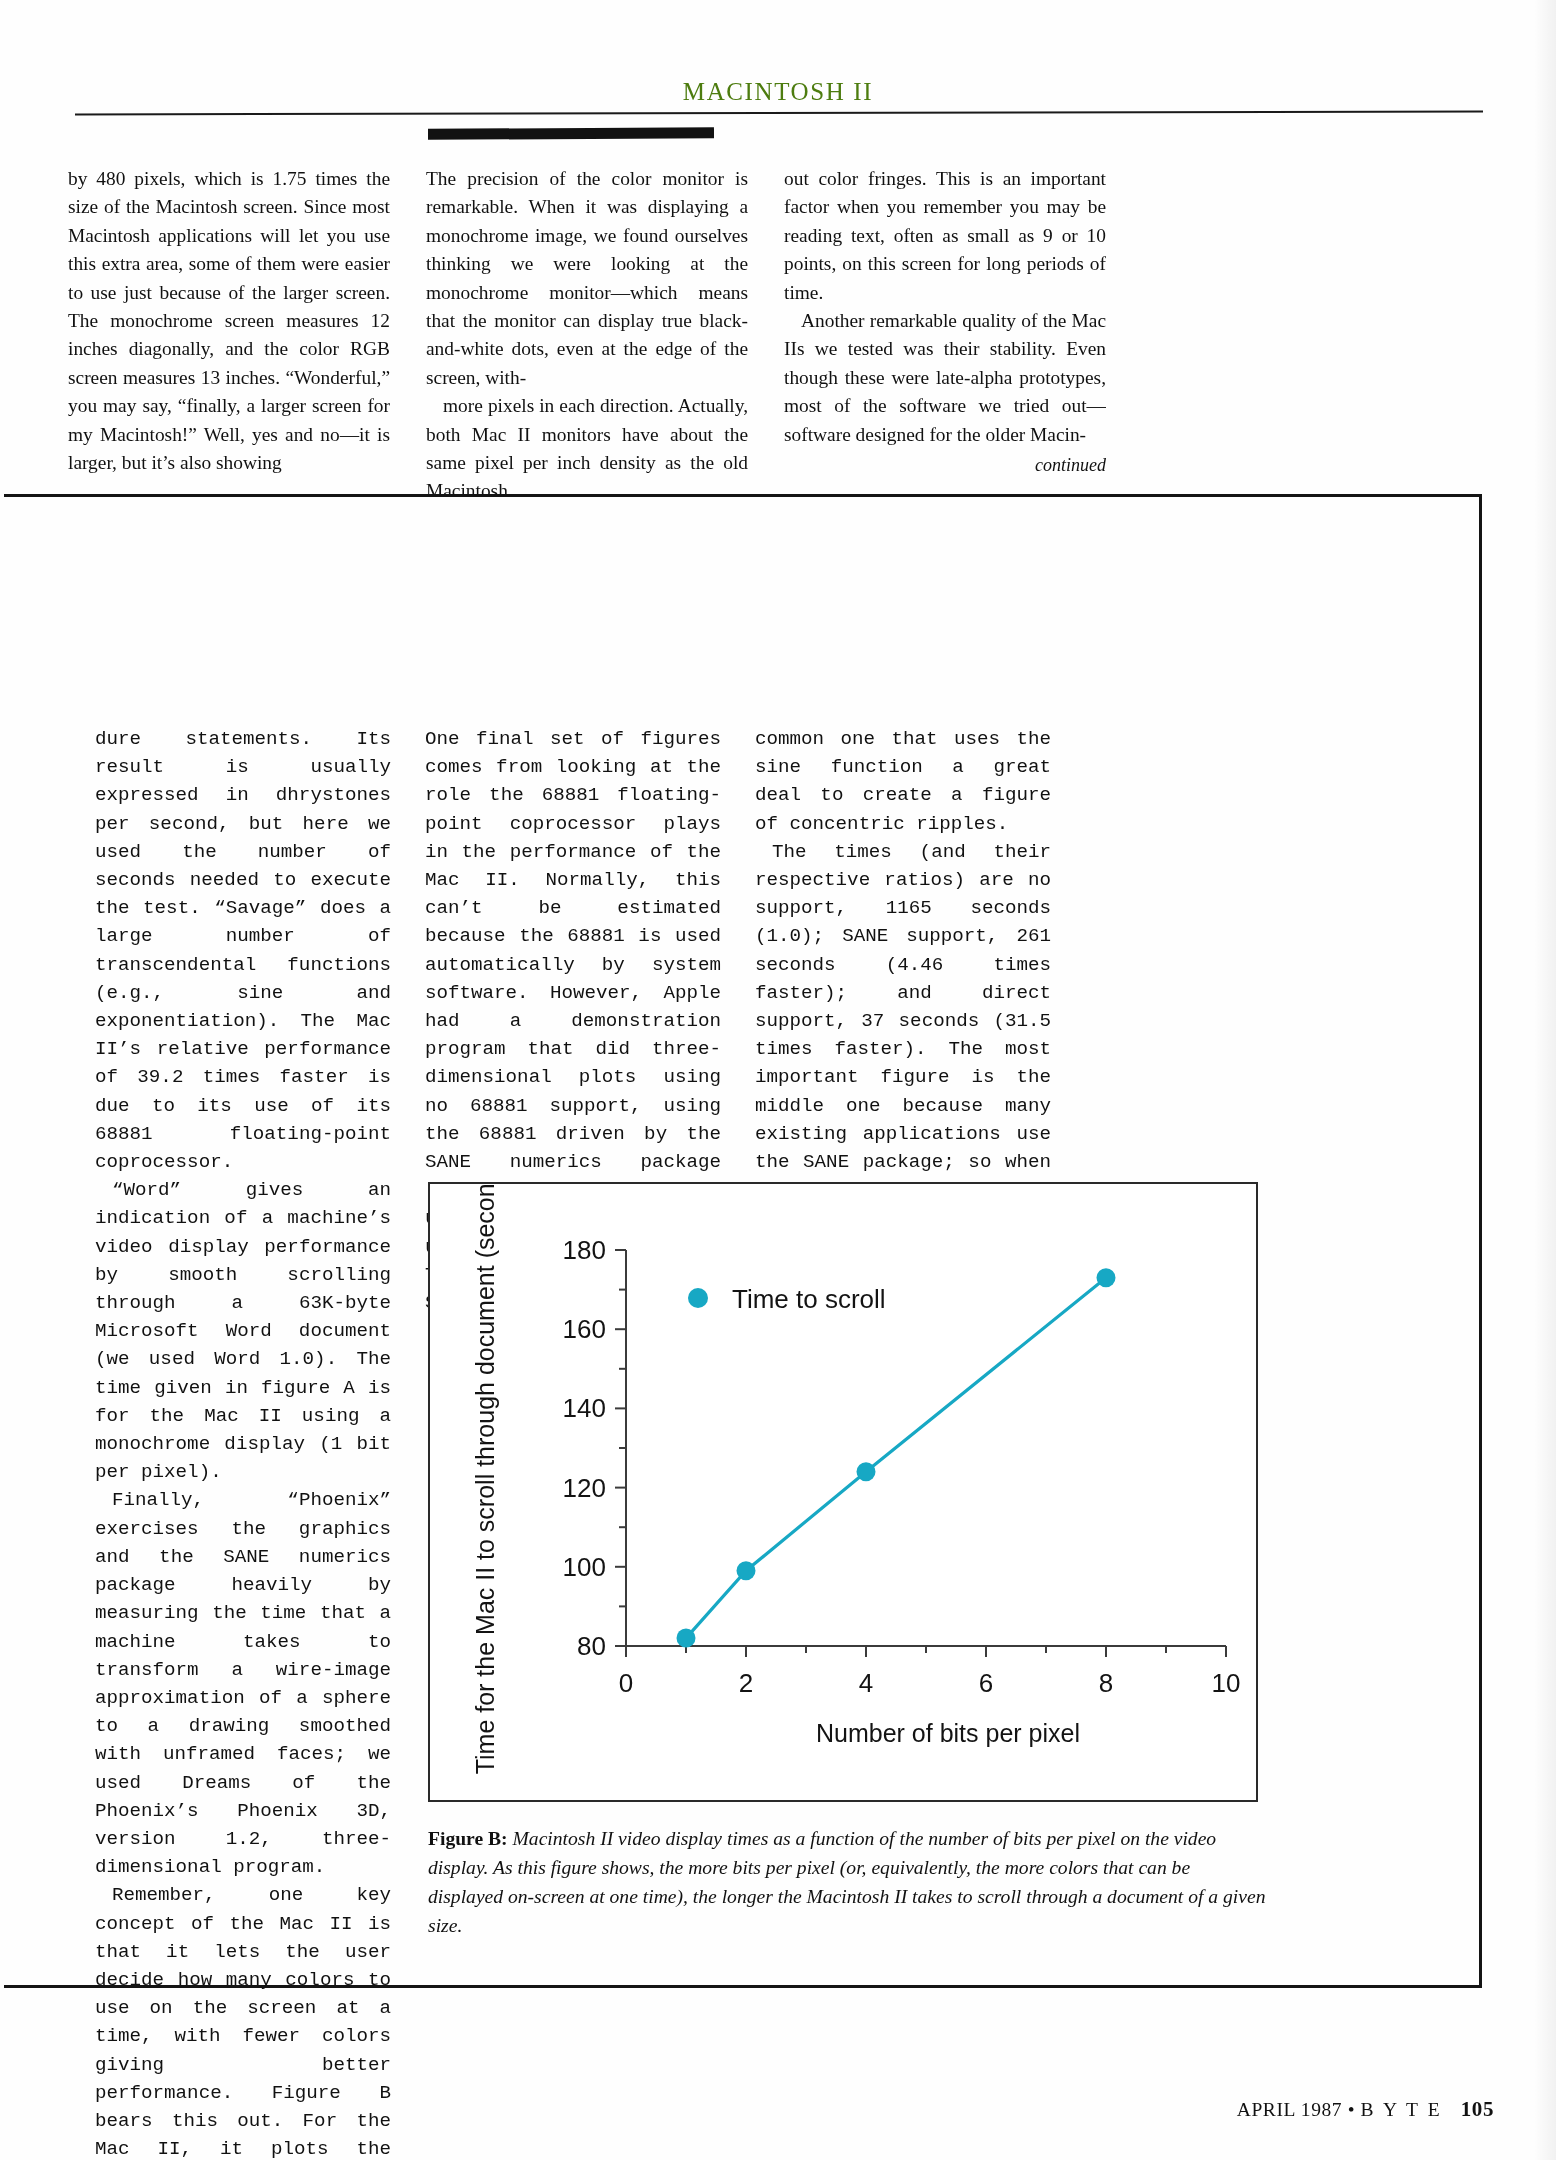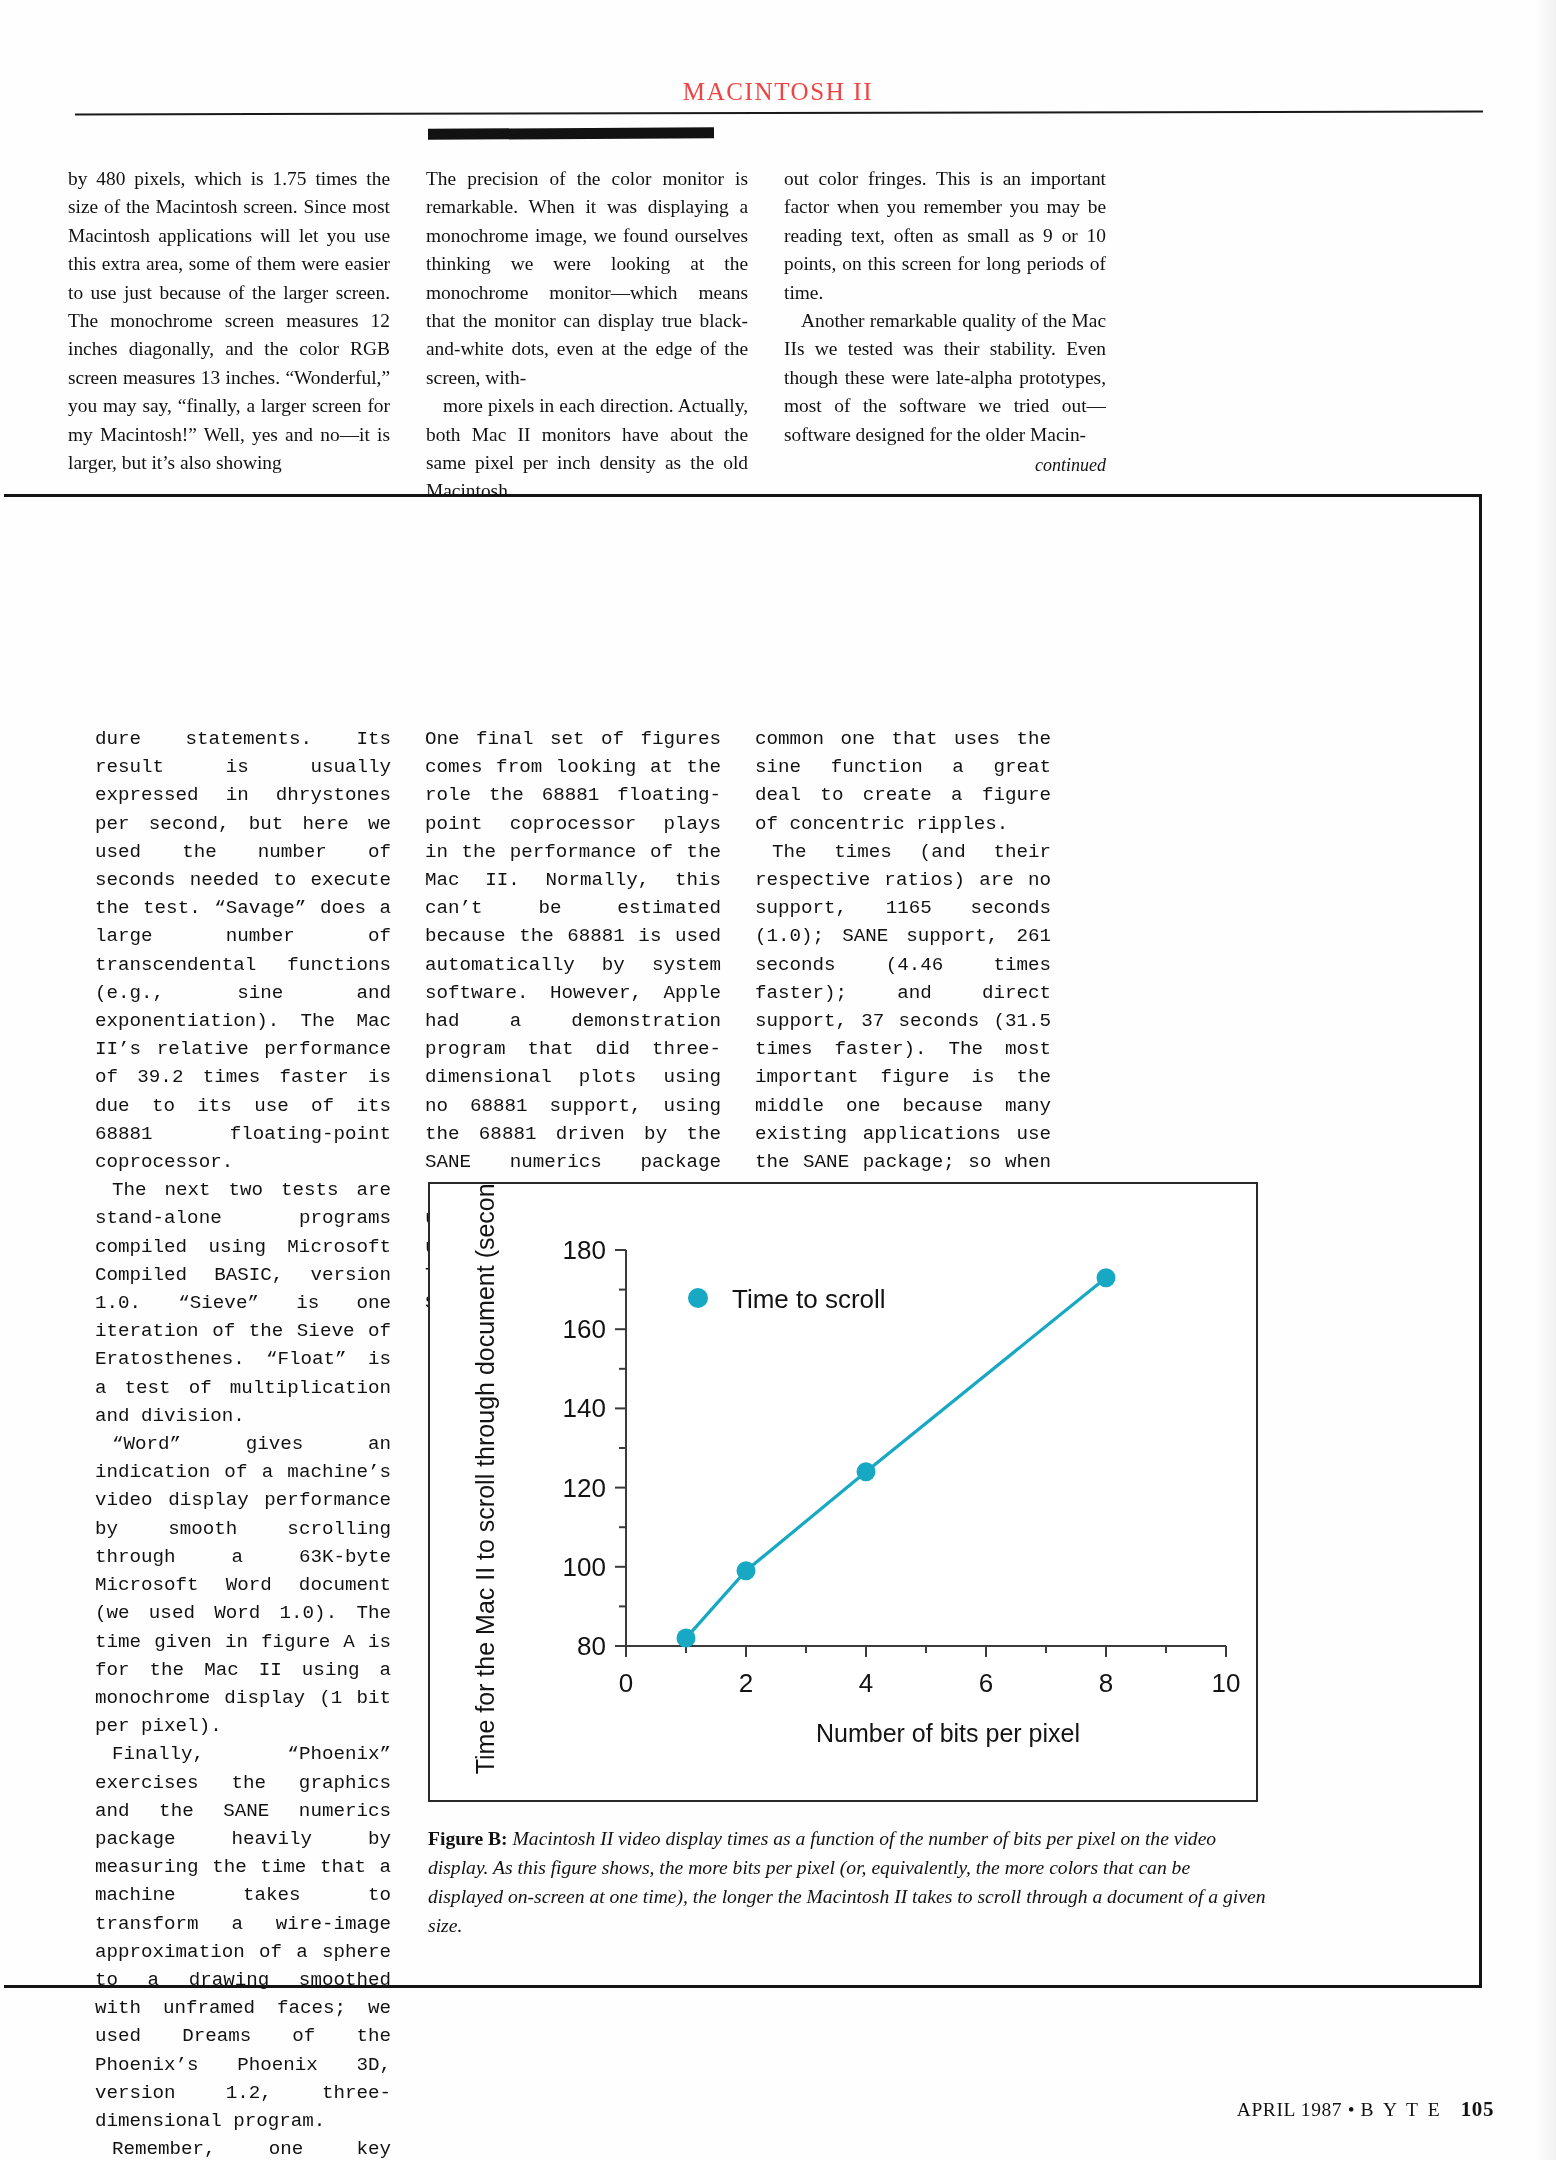--- a/index.html
+++ b/index.html
@@ -27,21 +27,21 @@
   }
   .mast-title {
     position: absolute;
     left: 0; top: 78px;
     width: 1556px;
     text-align: center;
     font-family: "Liberation Serif", "DejaVu Serif", serif;
     font-size: 25px;
     letter-spacing: 1.6px;
     font-weight: 400;
-    color: #ef4444;
+    color: #4d7c0f;
   }
   .mast-rule {
     position: absolute;
     left: 75px; top: 112px;
     width: 1408px; height: 2px;
     background: #1a1a1a;
     transform: rotate(-0.12deg);
   }
   .mast-bar {
     position: absolute;
@@ -193,21 +193,20 @@
       <div class="continued">continued</div>
     </div>
   </div>
 
   <div id="framebox"></div>
   <div id="frame-left-edge"></div>
 
   <div id="lower-cols">
     <div class="lcol">
       <p class="lbody">dure statements. Its result is usually expressed in dhrystones per second, but here we used the number of seconds needed to execute the test. “Savage” does a large number of transcendental functions (e.g., sine and exponentiation). The Mac II’s relative performance of 39.2 times faster is due to its use of its 68881 floating-point coprocessor.</p>
-      <p class="lbody">The next two tests are stand-alone programs compiled using Microsoft Compiled BASIC, version 1.0. “Sieve” is one iteration of the Sieve of Eratosthenes. “Float” is a test of multiplication and division.</p>
       <p class="lbody">“Word” gives an indication of a machine’s video display performance by smooth scrolling through a 63K-byte Microsoft Word document (we used Word 1.0). The time given in figure A is for the Mac II using a monochrome display (1 bit per pixel).</p>
       <p class="lbody">Finally, “Phoenix” exercises the graphics and the SANE numerics package heavily by measuring the time that a machine takes to transform a wire-image approximation of a sphere to a drawing smoothed with unframed faces; we used Dreams of the Phoenix’s Phoenix 3D, version 1.2, three-dimensional program.</p>
       <p class="lbody">Remember, one key concept of the Mac II is that it lets the user decide how many colors to use on the screen at a time, with fewer colors giving better performance. Figure B bears this out. For the Mac II, it plots the number of bits per pixel versus the time required to smooth-scroll through a 63K-byte Microsoft Word document. As you can see, the relationship is almost linear. Though the Mac II using 1 bit/pixel performs 2.71 times faster than the Mac Plus, that performance degrades to 1.79 when using 4 bits/pixel (16 colors) and</p>
     </div>
     <div class="lcol">
       <p class="lbody">One final set of figures comes from looking at the role the 68881 floating-point coprocessor plays in the performance of the Mac II. Normally, this can’t be estimated because the 68881 is used automatically by system software. However, Apple had a demonstration program that did three-dimensional plots using no 68881 support, using the 68881 driven by the SANE numerics package (most applications will use it this way) and using the 68881 directly. The figure we used, Sombrero, is a</p>
     </div>
     <div class="lcol">
       <p class="lbody">common one that uses the sine function a great deal to create a figure of concentric ripples.</p>
       <p class="lbody">The times (and their respective ratios) are no support, 1165 seconds (1.0); SANE support, 261 seconds (4.46 times faster); and direct support, 37 seconds (31.5 times faster). The most important figure is the middle one because many existing applications use the SANE package; so when they run on the Mac II, they will get this level (up to 5 times faster) of improvement—and the more time the application spends using SANE, the greater the improvement.</p>

